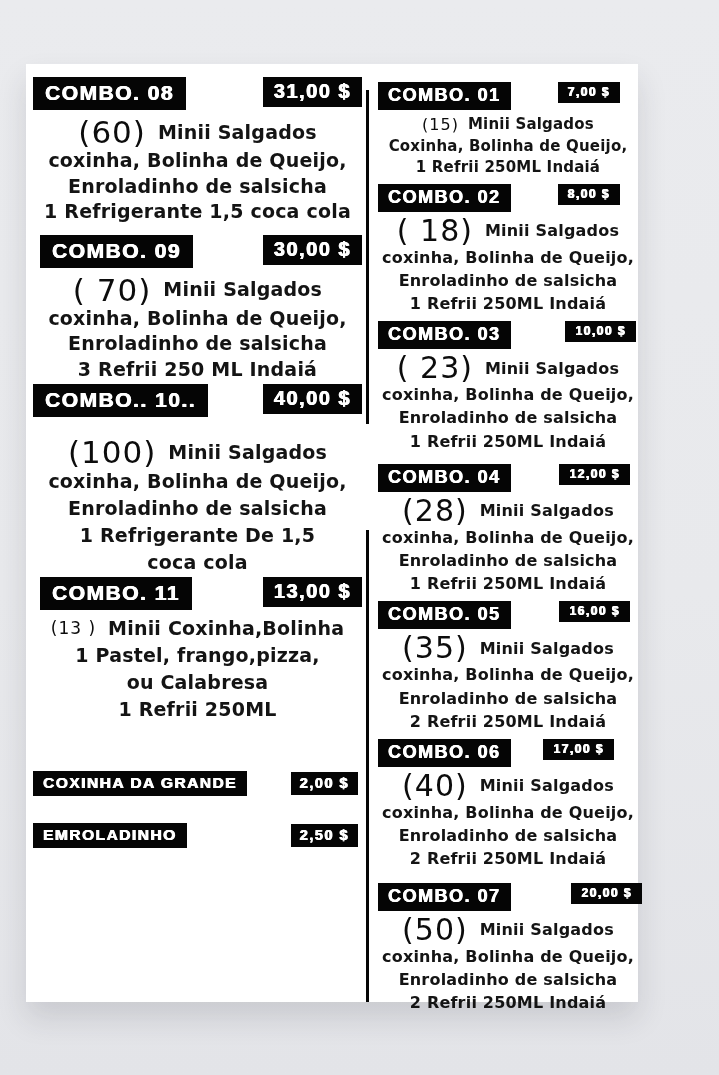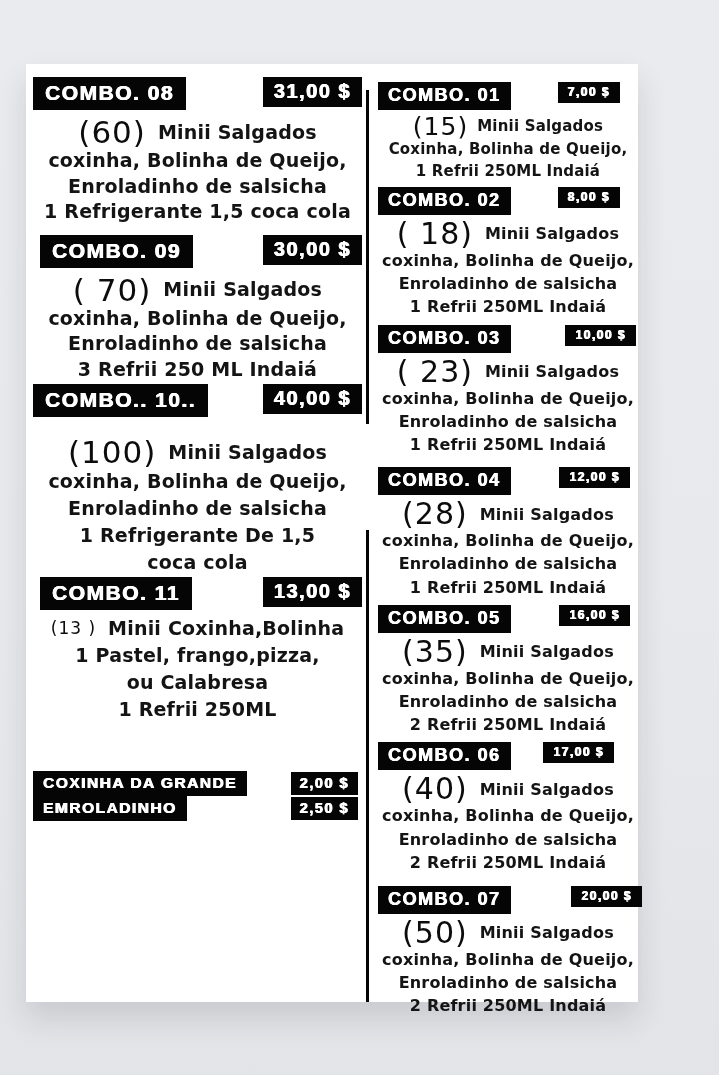--- a/index.html
+++ b/index.html
@@ -47,21 +47,21 @@
   }
   .first-line{display:flex;justify-content:center;align-items:center;gap:12px;}
   .qty{
     font-weight:400;font-size:31px;line-height:1;
     letter-spacing:1px;color:#0c0c0c;
   }
   .col-right .desc{margin-top:4px;}
   .col-right .line{font-size:16px;line-height:23.2px;}
   .col-right .qty{font-size:30px;}
   .combo-r1 .line{font-size:15px;line-height:21.5px;}
-  .combo-r1 .qty{font-size:25px;}
+  .combo-r1 .qty{font-size:16px;}
   .wide .line{line-height:27px;}
 
   .extra-row{display:flex;justify-content:space-between;align-items:center;padding-right:4px;}
   .extra-badge{font-size:15.5px;padding:3px 10px 4px;}
   .extra-price{font-size:14.5px;padding:3px 9px 4px;}
 
   section{display:block;}
 </style>
 </head>
 <body>
@@ -129,21 +129,21 @@
           <div class="line first-line">
             <span class="qty" style="font-size:17px;">(13 )</span>
             <span>Minii Coxinha,Bolinha</span>
           </div>
           <div class="line">1 Pastel, frango,pizza,</div>
           <div class="line">ou Calabresa</div>
           <div class="line">1 Refrii 250ML</div>
         </div>
       </section>
 
-      <div class="extra-row" style="">
+      <div class="extra-row" style="margin-bottom:27px;">
         <div class="badge extra-badge">COXINHA DA GRANDE</div>
         <div class="badge extra-price">2,00 $</div>
       </div>
 
       <div class="extra-row">
         <div class="badge extra-badge">EMROLADINHO</div>
         <div class="badge extra-price">2,50 $</div>
       </div>
 
     </div>

